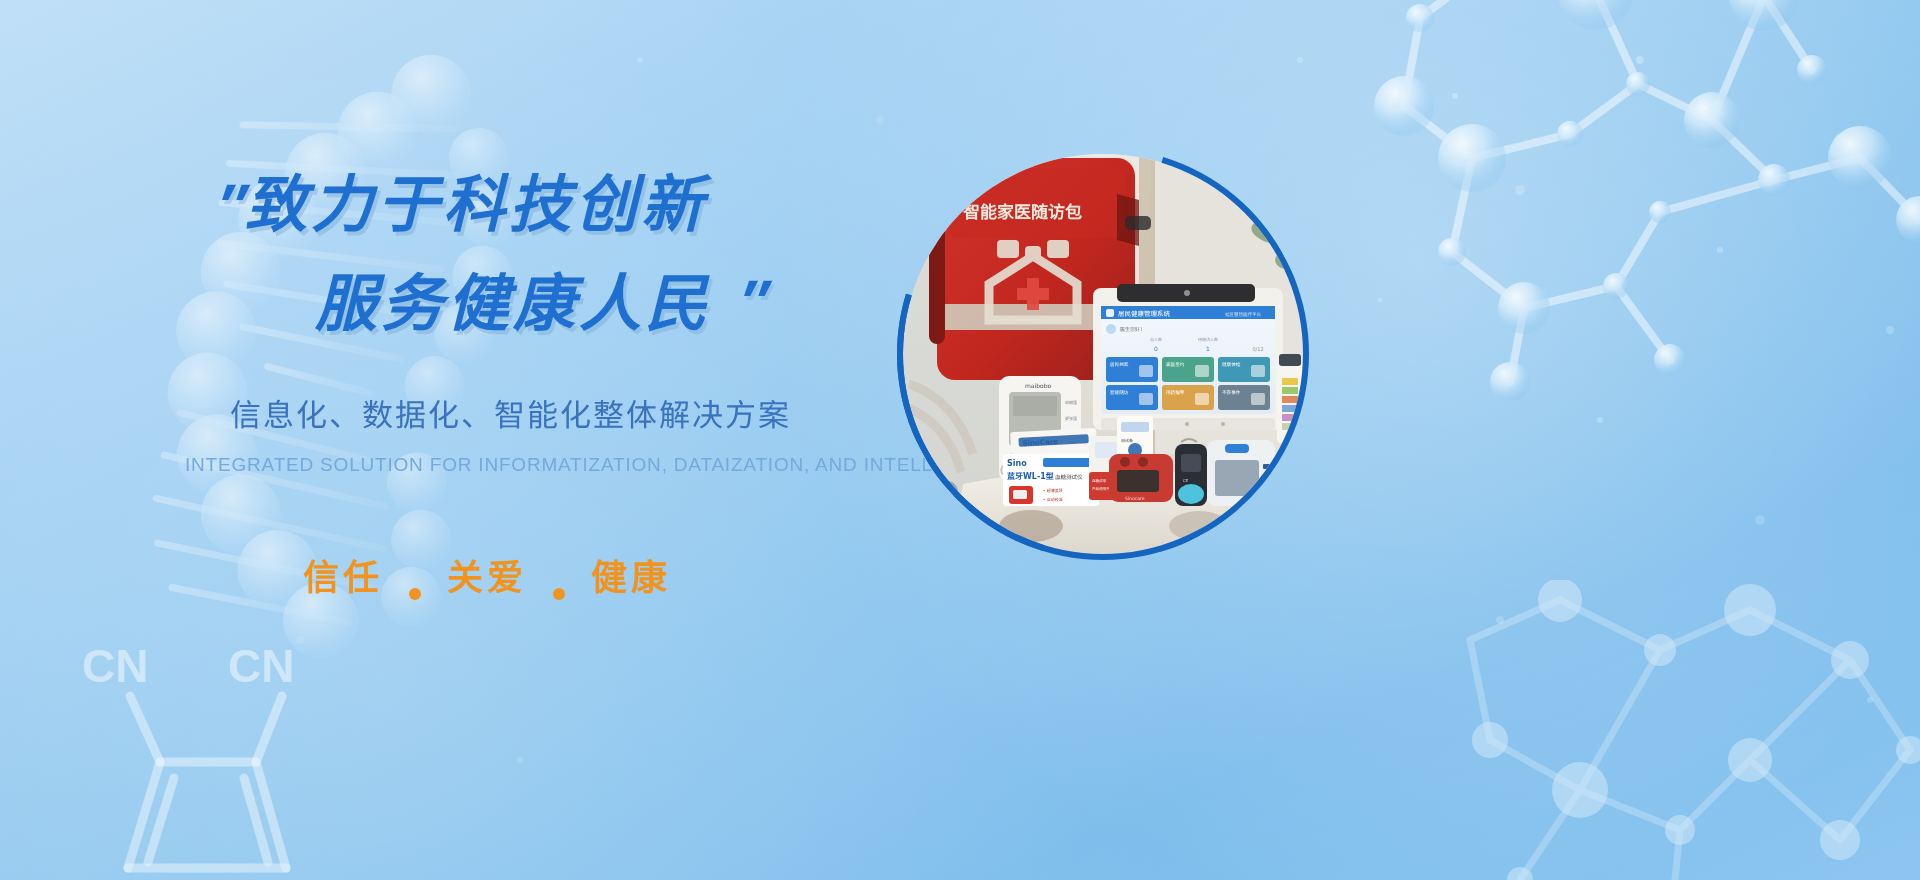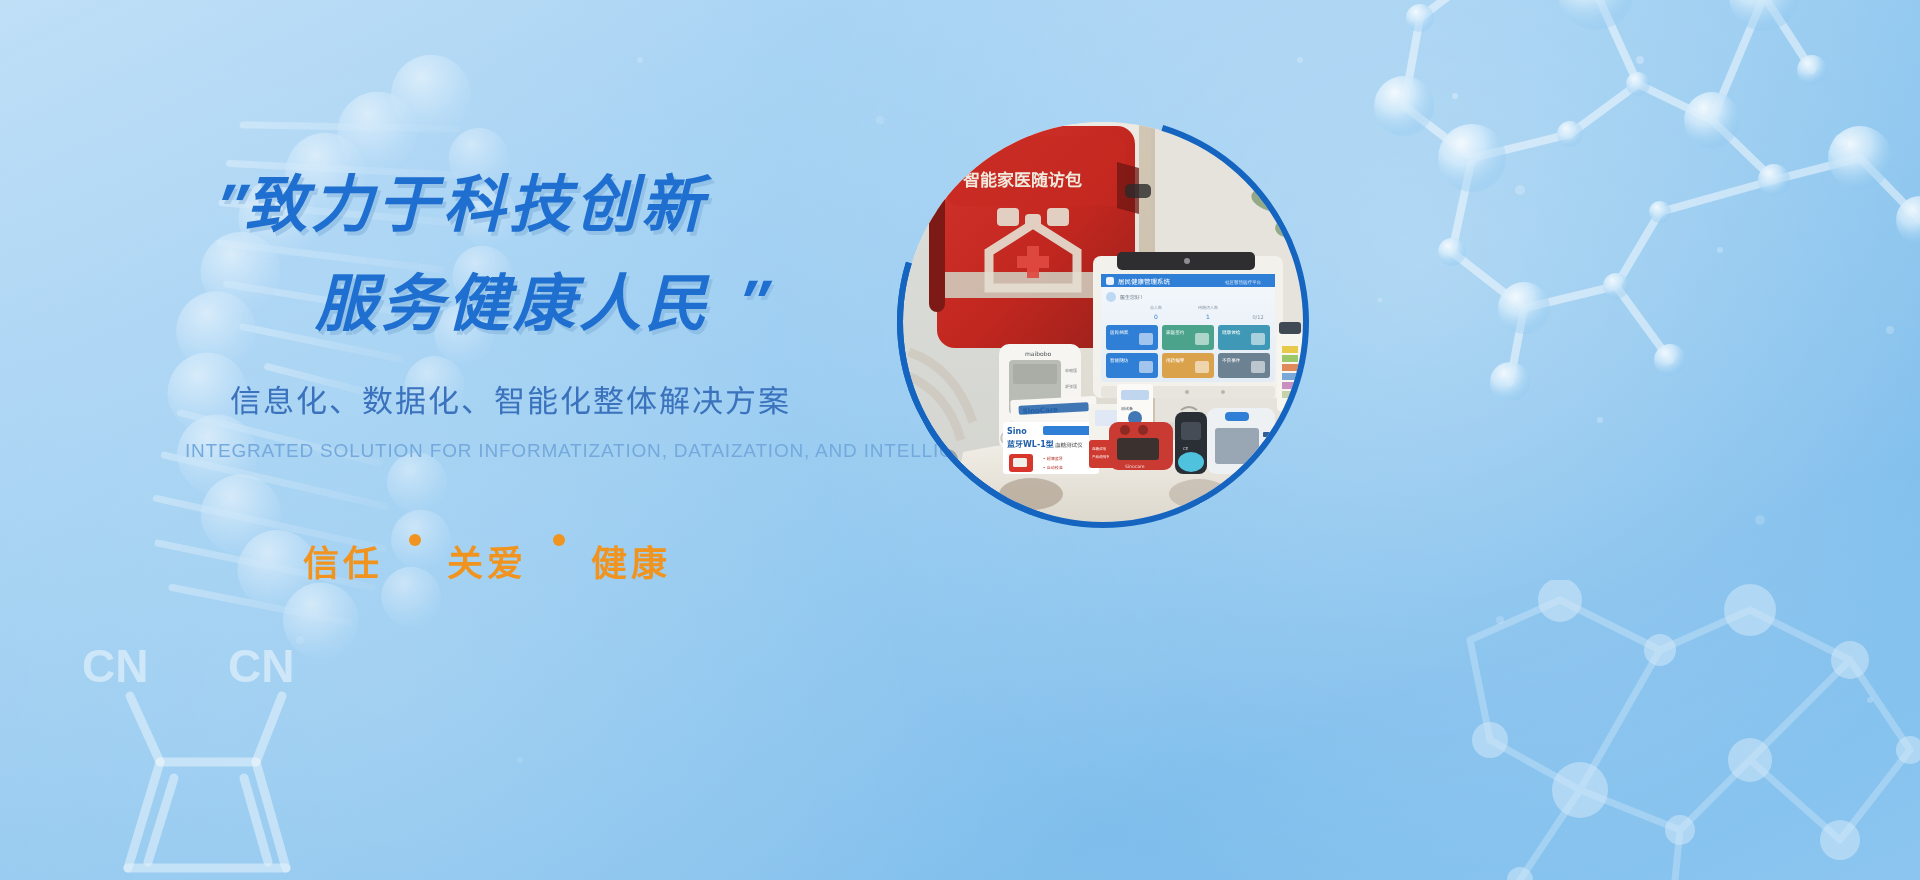--- a/index.html
+++ b/index.html
@@ -60,50 +60,50 @@
     font-size:60px; font-weight:bold; font-style:italic;
     color:#1f6fd0; letter-spacing:-2px;
     text-shadow:3px 4px 0 rgba(120,170,215,.40);
     transform:skewX(-12deg);
     display:inline-block;
   }
   .quote.open { position:absolute; left:30px; top:6px; }
   .quote.close { margin-left:26px; }
 
   .sub-cn {
-    margin-top:32px; padding-left:45px;
+    margin-top:46px; padding-left:45px;
     font-size:31px; color:#3a72bd; letter-spacing:2px;
     font-family:Liberation Serif, serif;
     white-space:nowrap;
   }
 
   .sub-en {
     margin-top:19px;
     font-size:19px; color:#74a9dd; letter-spacing:.8px;
     font-family:"Liberation Sans", sans-serif;
     white-space:nowrap;
   }
 
   .values {
     margin-top:72px; padding-left:118px;
-    display:flex; align-items:flex-start; gap:26px;
+    display:flex; align-items:flex-end; gap:26px;
     color:#f0941f;
   }
   .value-word {
     font-size:36px; font-weight:bold; letter-spacing:4px;
     font-family:"DejaVu Sans", sans-serif;
   }
   .value-dot {
     width:12px; height:12px; border-radius:50%;
     background:#f0941f; display:inline-block;
   }
 
   
   .photo-wrap {
-    position:absolute; left:903px; top:122px;
+    position:absolute; left:903px; top:154px;
     width:400px; height:400px;
   }
   .photo-ring {
     position:absolute; inset:-6px;
     border-radius:50%;
     border:6px solid #1565c0;
     border-top-color:transparent;
     transform:rotate(-28deg);
     z-index:3;
   }

